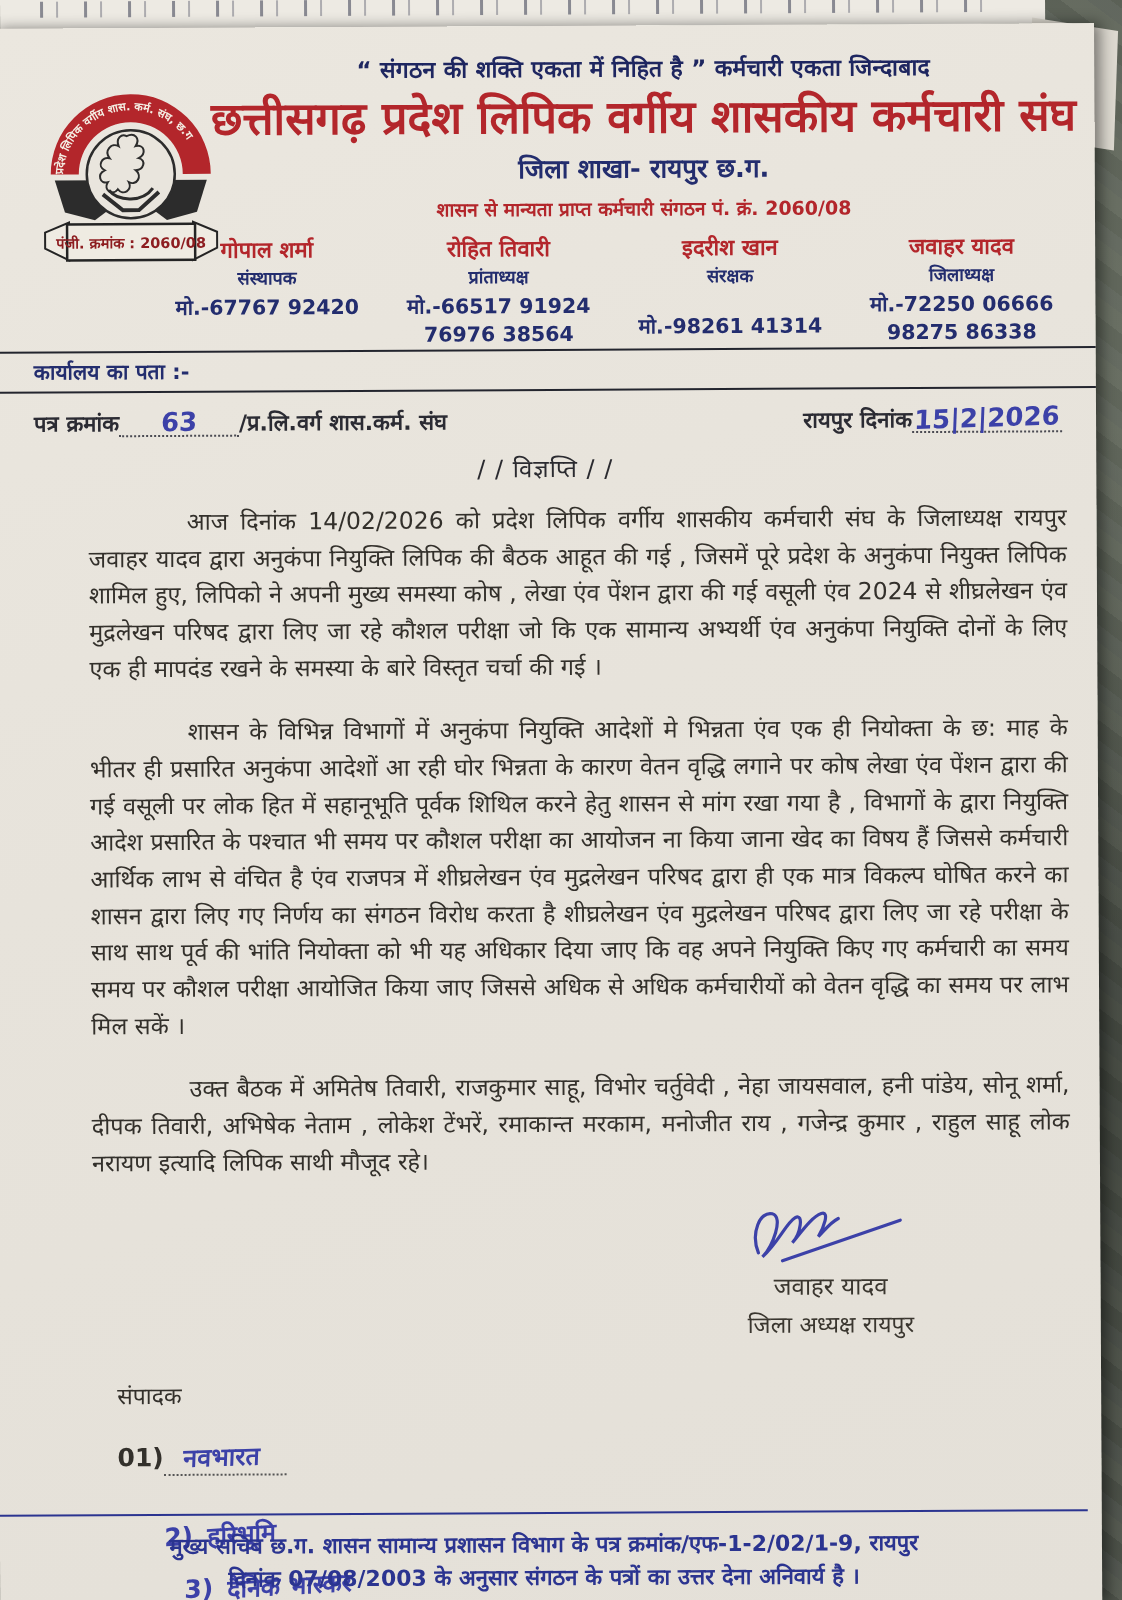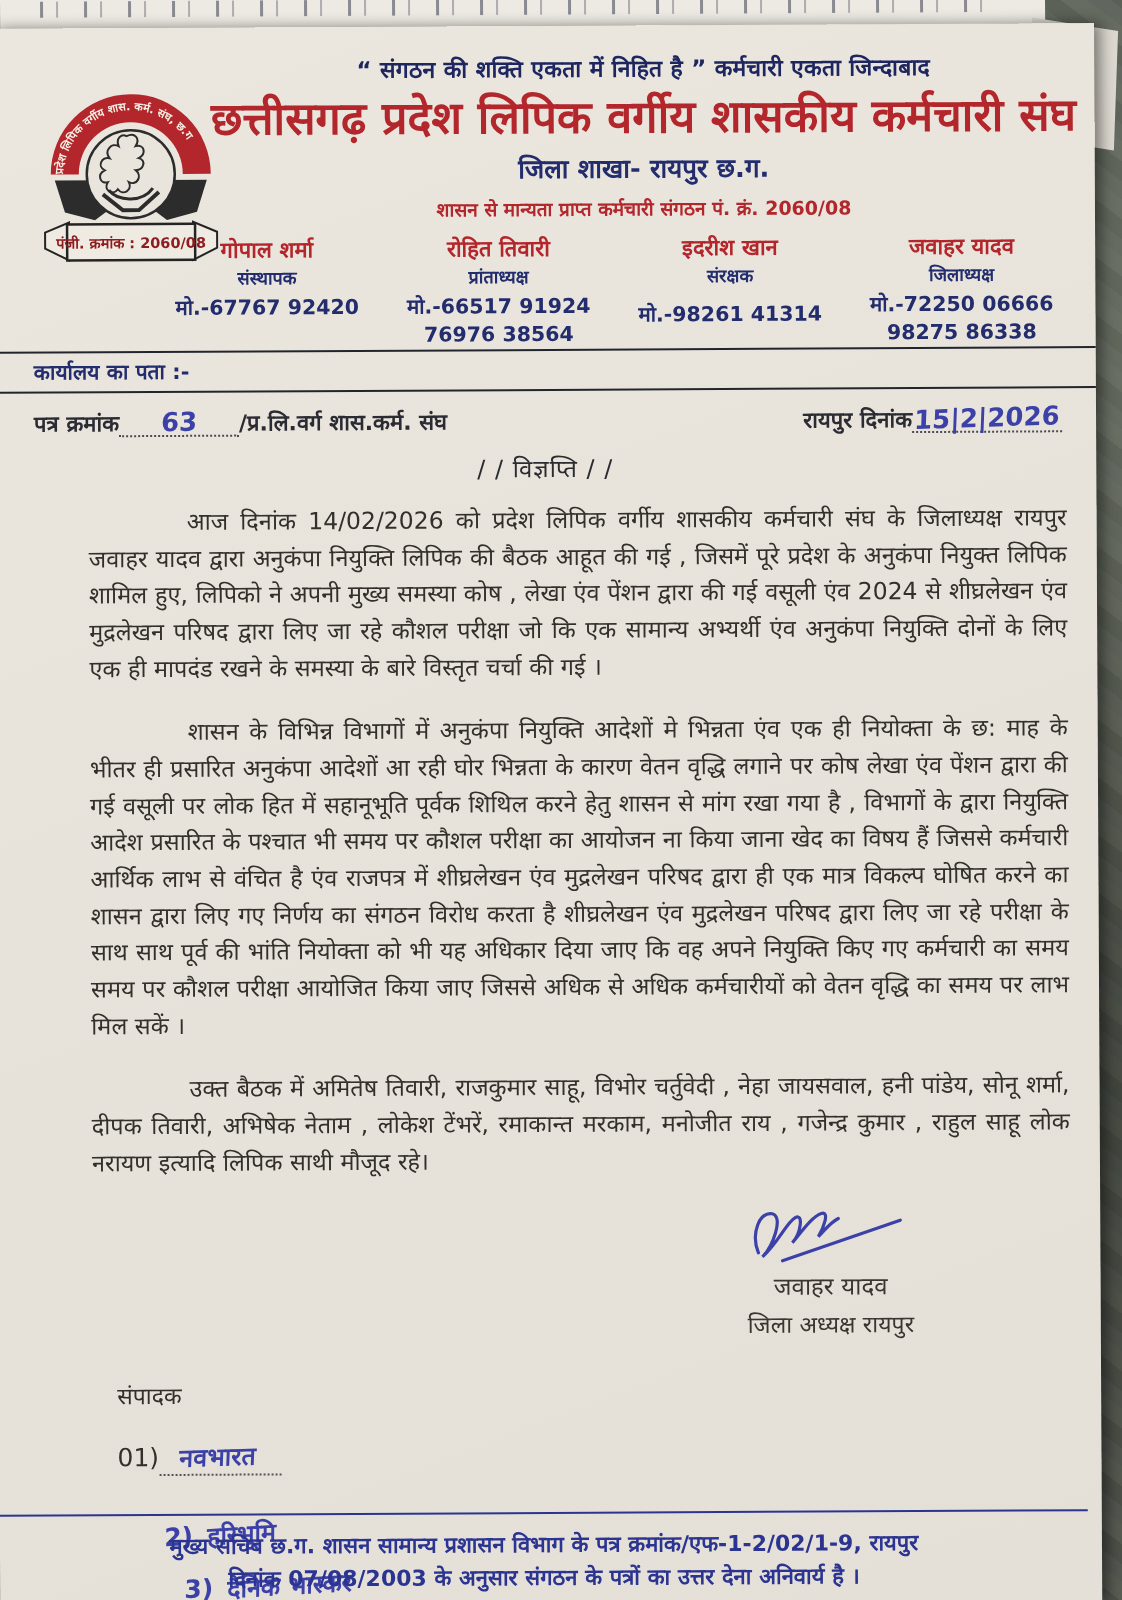--- a/index.html
+++ b/index.html
@@ -78,21 +78,21 @@
   .sign-block{width:300px;margin:-6px 120px 0 auto;text-align:center;}
   .sign-svg{margin-bottom:-6px;}
   .sign-name{font-size:24px;color:#3a362f;}
   .sign-title{font-size:23px;color:#3a362f;margin-top:6px;}
 
   .editor{margin:36px 0 0 118px;}
   .editor-label{font-size:23px;color:#33302b;}
   .ed-item{color:#3c41a8;font-size:25px;font-weight:bold;}
   .ed-no{color:#33302b;font-weight:normal;}
   .ed-0{margin:28px 0 0 0;}
-  .ed-0 .ed-no{color:#33302b;}
+  .ed-0 .ed-no{color:#33302b;font-weight:bold;}
   .ed-0 .ed-nm{border-bottom:2px dotted #555;padding:0 26px 2px 6px;}
   .ed-1{margin:30px 0 0 32px;transform:rotate(-2deg);}
   .ed-2{margin:22px 0 0 52px;transform:rotate(-1.5deg);}
   .ed-3{margin:22px 0 0 72px;transform:rotate(-2deg);}
   .ed-item .hand{margin-left:14px;}
 
   .footer{
     position:absolute;left:0;right:14px;top:1486px;
     border-top:2.5px solid #2b3490;padding-top:14px;
     text-align:center;color:#2b3490;font-weight:bold;font-size:22px;line-height:1.5;
@@ -155,21 +155,21 @@
           <div class="nm">रोहित तिवारी</div>
           <div class="rl">प्रांताध्यक्ष</div>
           <div class="ph">
             <div>मो.-66517 91924</div>
             <div>76976 38564</div>
           </div>
         </div>
         <div class="official">
           <div class="nm">इदरीश खान</div>
           <div class="rl">संरक्षक</div>
-          <div class="ph" style="margin-top:13px;">मो.-98261 41314</div>
+          <div class="ph" style="margin-top:25px;">मो.-98261 41314</div>
         </div>
         <div class="official">
           <div class="nm">जवाहर यादव</div>
           <div class="rl">जिलाध्यक्ष</div>
           <div class="ph">
             <div>मो.-72250 06666</div>
             <div>98275 86338</div>
           </div>
         </div>
       </div>

